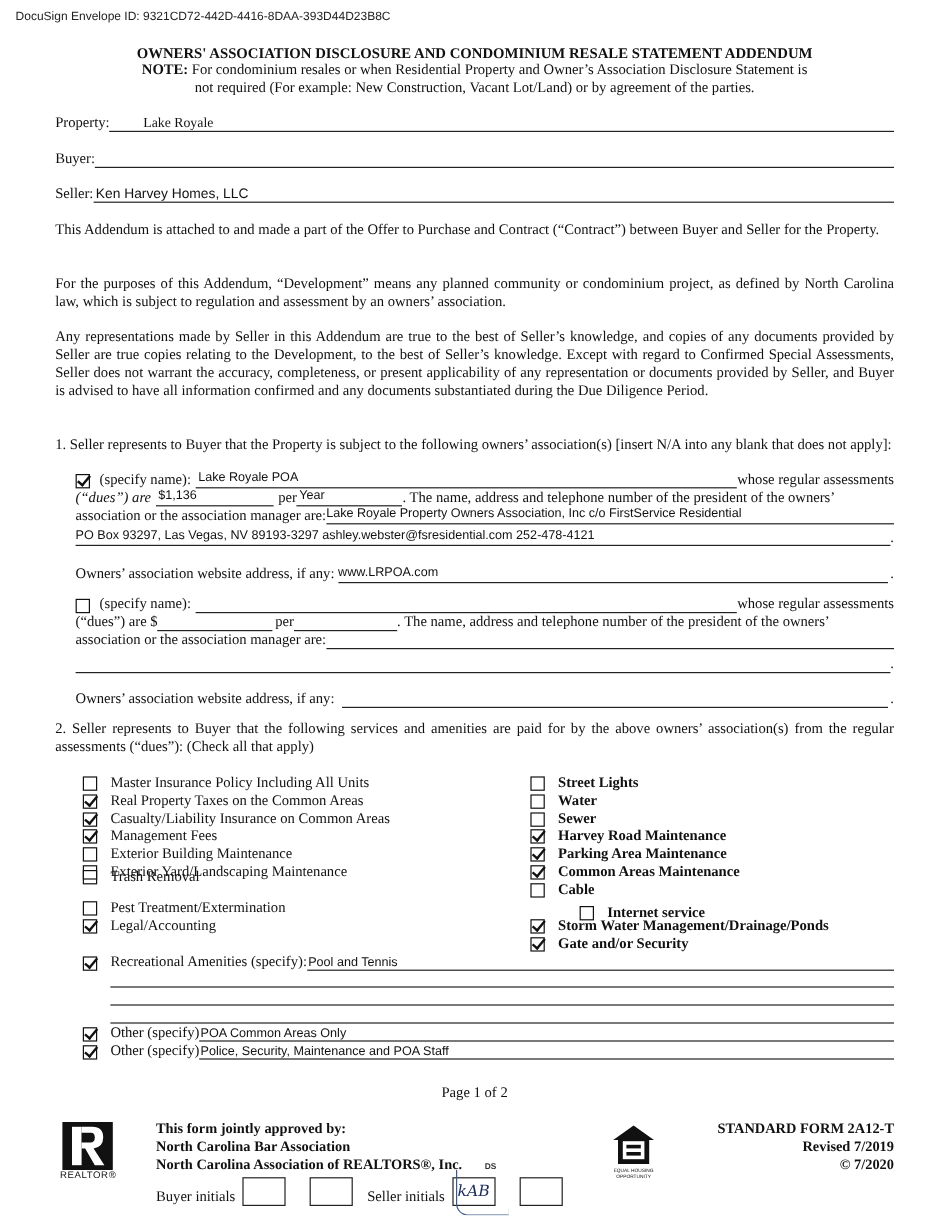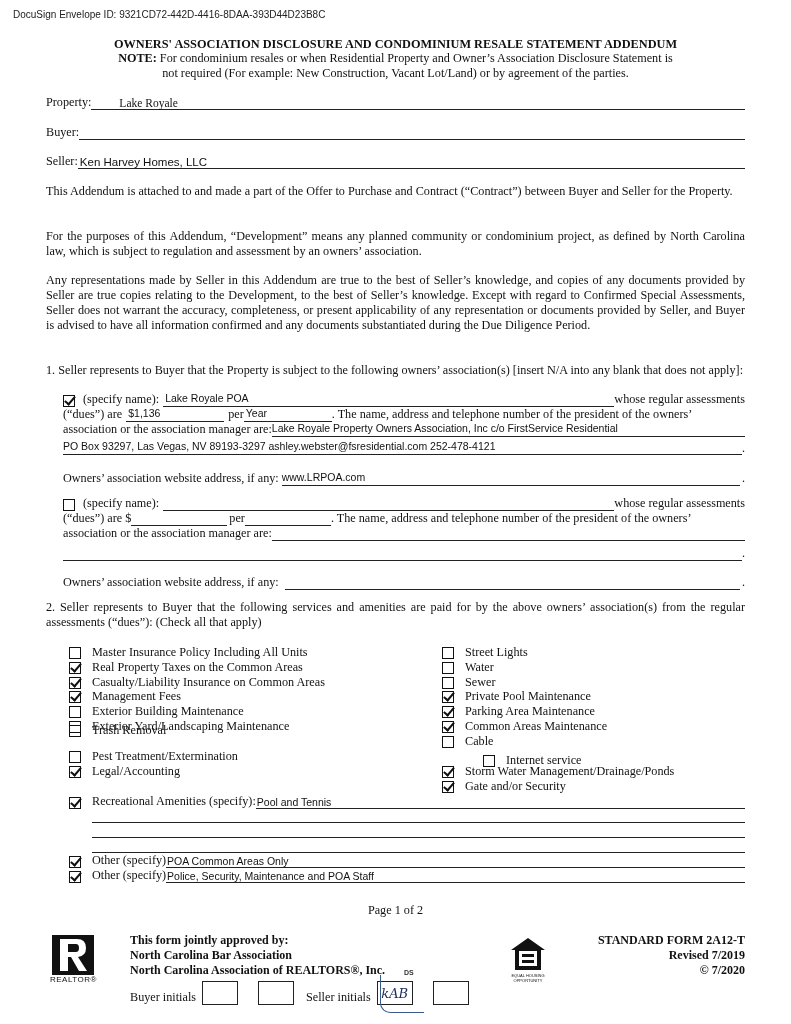--- a/index.html
+++ b/index.html
@@ -63,21 +63,21 @@
 <div class="abs" style="left:63px; top:392px; width:682px; line-height:15px;">
   <div style="display:flex; align-items:flex-end; height:15px;">
     <span class="cb checked"></span>
     <span style="margin-left:8px; white-space:nowrap;">(specify  name):</span>
     <span class="ul" style="flex:1; margin-left:4px;">
         <span class="val fill">Lake Royale POA</span>
       </span>
     <span style="white-space:nowrap;">whose  regular  assessments</span>
   </div>
   <div style="display:flex; align-items:flex-end; height:15px;">
-    <span style="white-space:nowrap;">(“dues”) are</span>
+    <span style="white-space:nowrap;font-style:italic;">(“dues”) are</span>
     <span class="ul" style="width:98px; margin-left:4px;">
         <span class="val fill">$1,136</span>
       </span>
     <span style="margin-left:4px; white-space:nowrap;">per</span>
     <span class="ul" style="width:88px;">
         <span class="val fill">Year</span>
       </span>
     <span style="white-space:nowrap;">. The name, address and telephone number of the president of the owners’</span>
   </div>
   <div style="display:flex; align-items:flex-end; height:15px;">
@@ -166,36 +166,36 @@
   <div class="svc" style="top:104px;">
       <span class="cb"></span>
       <span>Pest Treatment/Extermination</span>
     </div>
   <div class="svc" style="top:119px;">
       <span class="cb checked"></span>
       <span>Legal/Accounting</span>
     </div>
 </div>
 
-<div class="abs" style="left:442px; top:645px; width:320px; height:150px;">
+<div class="abs" style="left:442px; top:645px; width:320px; height:150px;font-weight:bold;">
   <div class="svc" style="top:0px;">
       <span class="cb"></span>
       <span>Street Lights</span>
     </div>
   <div class="svc" style="top:15px;">
       <span class="cb"></span>
       <span>Water</span>
     </div>
   <div class="svc" style="top:30px;">
       <span class="cb"></span>
       <span>Sewer</span>
     </div>
   <div class="svc" style="top:44px;">
       <span class="cb checked"></span>
-      <span>Private Pool Maintenance</span>
+      <span>Harvey Road Maintenance</span>
     </div>
   <div class="svc" style="top:59px;">
       <span class="cb checked"></span>
       <span>Parking Area Maintenance</span>
     </div>
   <div class="svc" style="top:74px;">
       <span class="cb checked"></span>
       <span>Common Areas Maintenance</span>
     </div>
   <div class="svc" style="top:89px;">

